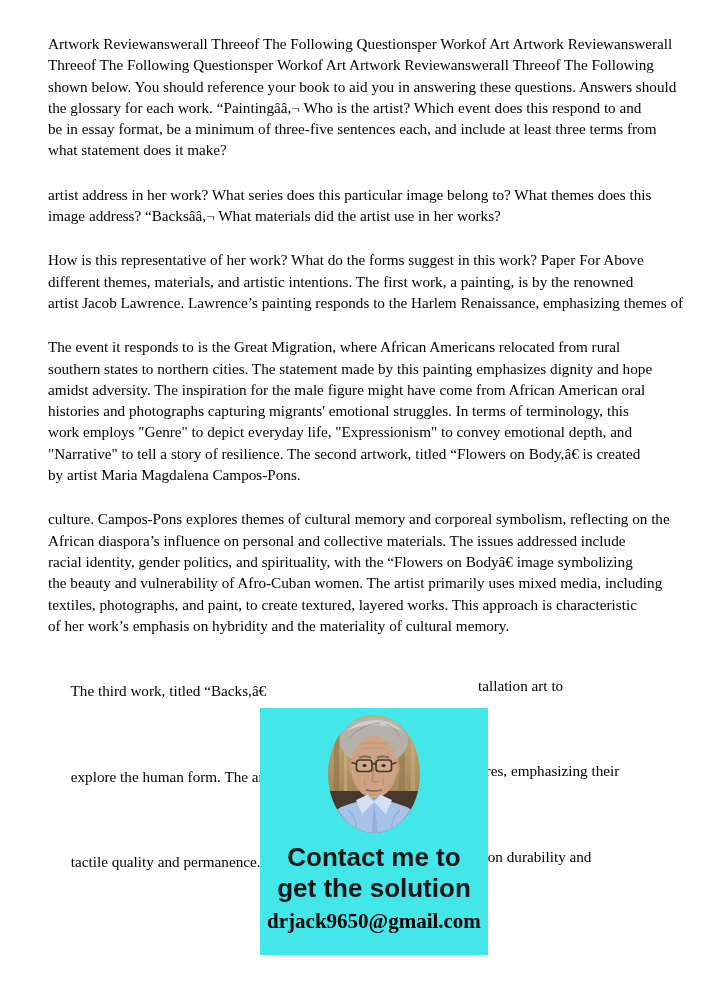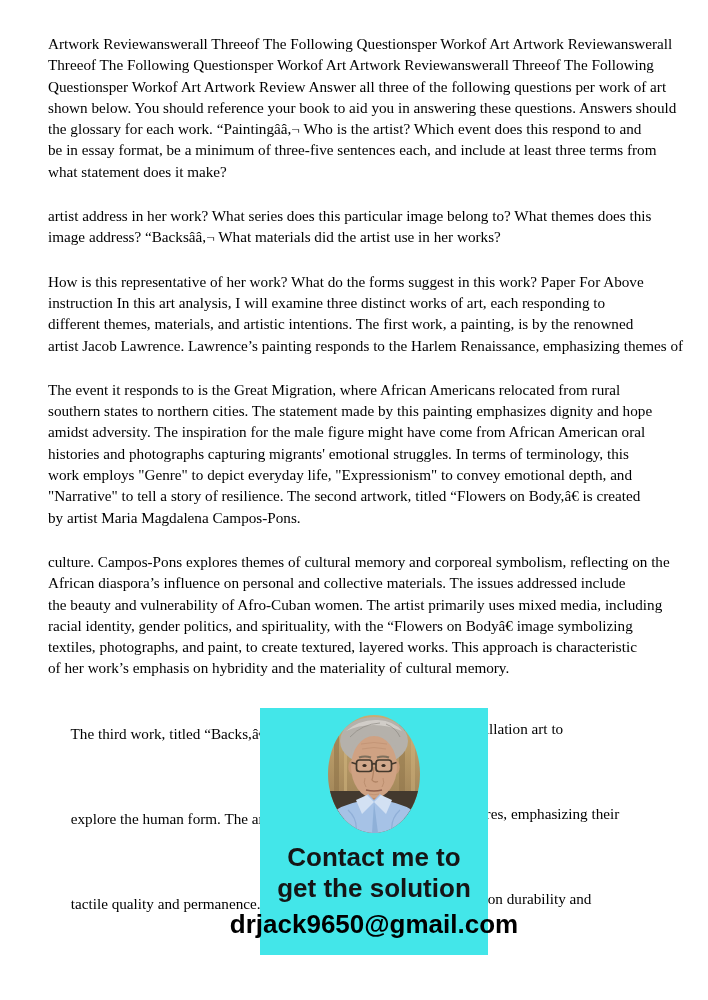--- a/index.html
+++ b/index.html
@@ -42,69 +42,67 @@
     font-weight: bold;
     font-size: 26px;
     line-height: 31px;
     color: #151515;
     text-align: center;
     white-space: nowrap;
   }
   .headings span { display: block; }
   .email {
     margin-top: 5px;
-    font-family: Liberation Sans, sans-serif;
+    font-family: Liberation Serif, serif;
     font-weight: bold;
-    font-size: 26px;
+    font-size: 21px;
     color: #000000;
     white-space: nowrap;
   }
 </style>
 </head>
 <body>
 
 <div class="doc">
 
   <p class="para">
     <span class="ln">Artwork Reviewanswerall Threeof The Following Questionsper Workof Art Artwork Reviewanswerall</span>
     <span class="ln">Threeof The Following Questionsper Workof Art Artwork Reviewanswerall Threeof The Following</span>
-    <span class="ln">Questionsper Workof Art Artwork Review Answer all three of the following questions per work of art</span>
     <span class="ln">shown below. You should reference your book to aid you in answering these questions. Answers should</span>
     <span class="ln">the glossary for each work. “Paintingââ,¬ Who is the artist? Which event does this respond to and</span>
     <span class="ln">be in essay format, be a minimum of three-five sentences each, and include at least three terms from</span>
     <span class="ln">what statement does it make?</span>
   </p>
 
   <p class="para">
     <span class="ln">artist address in her work? What series does this particular image belong to? What themes does this</span>
     <span class="ln">image address? “Backsââ,¬ What materials did the artist use in her works?</span>
   </p>
 
   <p class="para">
     <span class="ln">How is this representative of her work? What do the forms suggest in this work? Paper For Above</span>
-    <span class="ln">instruction In this art analysis, I will examine three distinct works of art, each responding to</span>
     <span class="ln">different themes, materials, and artistic intentions. The first work, a painting, is by the renowned</span>
     <span class="ln">artist Jacob Lawrence. Lawrence’s painting responds to the Harlem Renaissance, emphasizing themes of</span>
   </p>
 
   <p class="para">
     <span class="ln">The event it responds to is the Great Migration, where African Americans relocated from rural</span>
     <span class="ln">southern states to northern cities. The statement made by this painting emphasizes dignity and hope</span>
     <span class="ln">amidst adversity. The inspiration for the male figure might have come from African American oral</span>
     <span class="ln">histories and photographs capturing migrants' emotional struggles. In terms of terminology, this</span>
     <span class="ln">work employs "Genre" to depict everyday life, "Expressionism" to convey emotional depth, and</span>
     <span class="ln">"Narrative" to tell a story of resilience. The second artwork, titled “Flowers on Body,â€ is created</span>
     <span class="ln">by artist Maria Magdalena Campos-Pons.</span>
   </p>
 
   <p class="para">
     <span class="ln">culture. Campos-Pons explores themes of cultural memory and corporeal symbolism, reflecting on the</span>
     <span class="ln">African diaspora’s influence on personal and collective materials. The issues addressed include</span>
+    <span class="ln">racial identity, gender politics, and spirituality, with the “Flowers on Bodyâ€ image symbolizing</span>
     <span class="ln">the beauty and vulnerability of Afro-Cuban women. The artist primarily uses mixed media, including</span>
-    <span class="ln">racial identity, gender politics, and spirituality, with the “Flowers on Bodyâ€ image symbolizing</span>
     <span class="ln">textiles, photographs, and paint, to create textured, layered works. This approach is characteristic</span>
     <span class="ln">of her work’s emphasis on hybridity and the materiality of cultural memory.</span>
   </p>
 
   <p class="para">
     <span class="split-ln">
       <span class="lf">The third work, titled “Backs,â€</span>
       <span class="rf">tallation art to</span>
     </span>
     <span class="split-ln">

